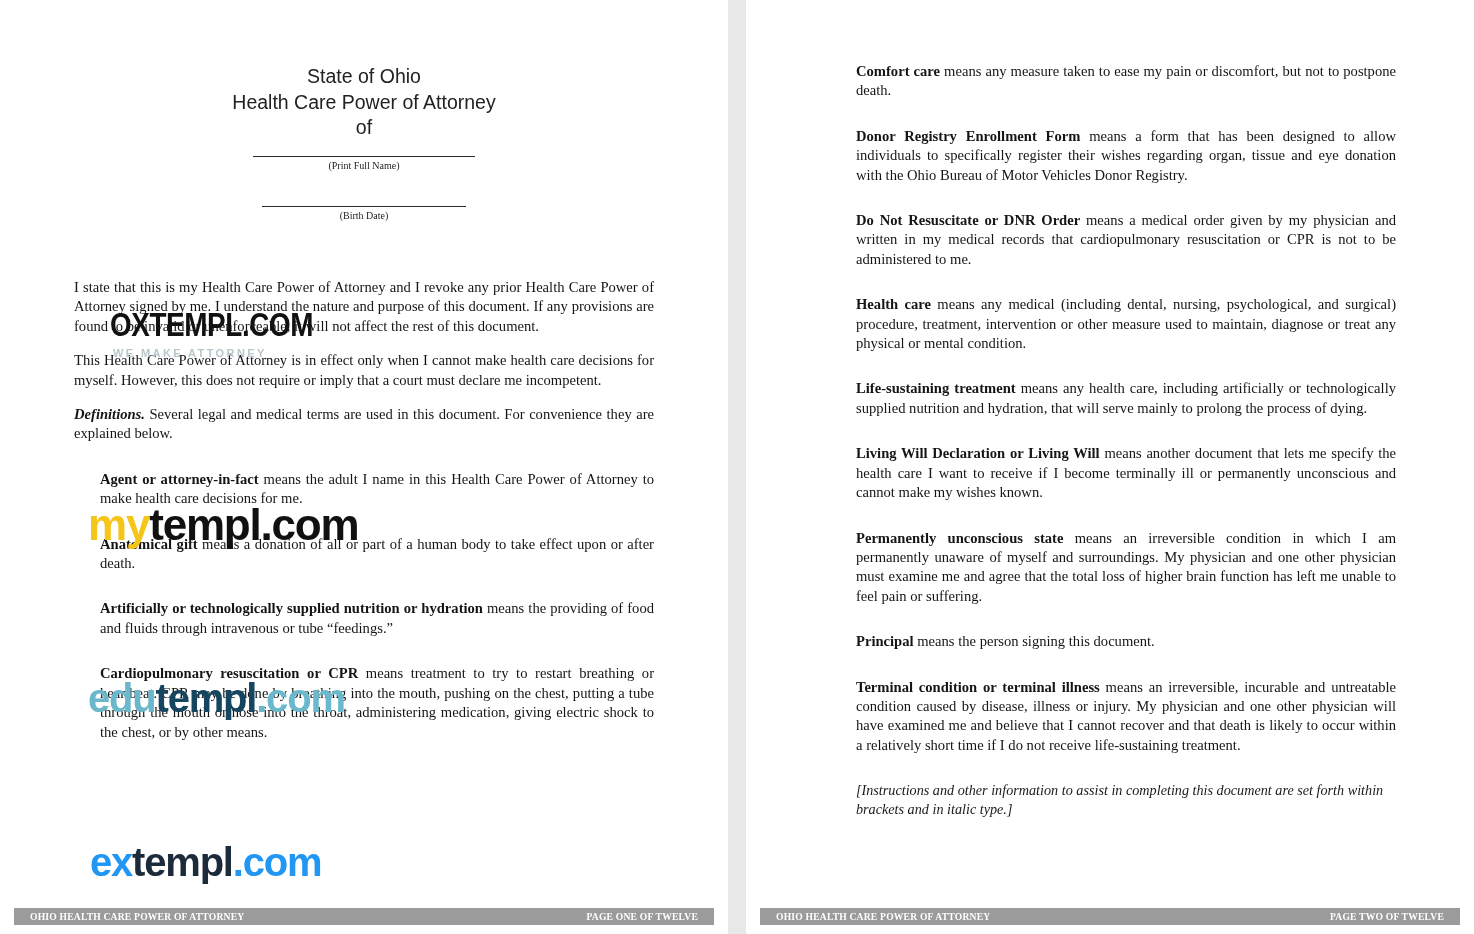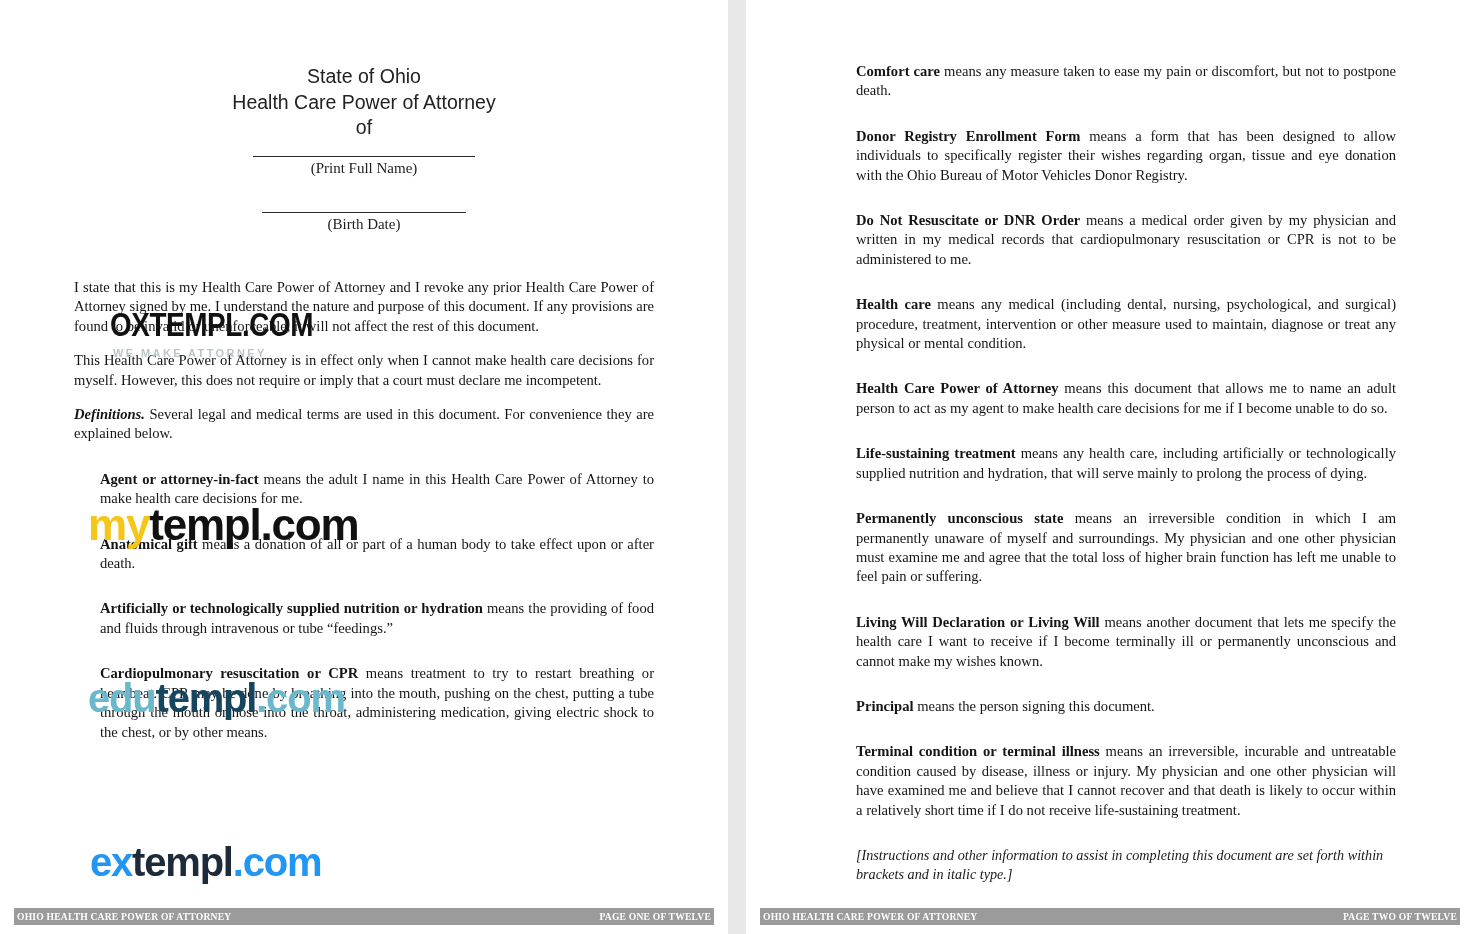--- a/index.html
+++ b/index.html
@@ -60,21 +60,21 @@
   }
   .fill-rule {
     border-bottom: 1.3px solid #2b2b2b;
     height: 1px;
     margin: 0 auto;
   }
   .fill-rule.a { width: 222px; margin-top: 14px; }
   .fill-rule.b { width: 204px; margin-top: 34px; }
   .fill-caption {
     font-family: "Liberation Serif", serif;
-    font-size: 15px;
+    font-size: 10px;
     margin-top: 3px;
     color: #1d1d1d;
   }
 
   
   .body-col {
     position: absolute;
     left: 74px;
     right: 74px;
     top: 278px;
@@ -109,21 +109,21 @@
     position: absolute;
     left: 14px;
     right: 14px;
     bottom: 9px;
     height: 17px;
     background: #9b9b9b;
     color: #ffffff;
     display: flex;
     align-items: center;
     justify-content: space-between;
-    padding: 0 3px;
+    padding: 0 16px;
     box-sizing: border-box;
     font-family: "Liberation Serif", serif;
     font-weight: bold;
     font-size: 9.6px;
     letter-spacing: 0.2px;
   }
   .footer-bar .f-right { text-align: left; }
 
   
   .wm {
@@ -246,27 +246,26 @@
       <div class="body-col-right">
 
         <p class="para just gap-lg"><b>Comfort care</b><b></b><span> means any measure taken to ease my pain or discomfort, but not to postpone death.</span></p>
 
         <p class="para just gap-lg"><b>Donor Registry Enrollment Form</b><b></b><span> means a form that has been designed to allow individuals to specifically register their wishes regarding organ, tissue and eye donation with the Ohio Bureau of Motor Vehicles Donor Registry.</span></p>
 
         <p class="para just gap-lg"><b>Do Not Resuscitate</b><b> or DNR Order</b><span> means a medical order given by my physician and written in my medical records that cardiopulmonary resuscitation or CPR   is not to be administered to  me.</span></p>
 
         <p class="para just gap-lg"><b>Health care</b><b></b><span> means any medical (including dental, nursing, psychological, and surgical) procedure, treatment, intervention or other measure used to maintain, diagnose or treat any physical or mental  condition.</span></p>
 
-        <p class="para just gap-lg"><b>Health Care Power of Attorney</b><b></b><span> means this document that allows me to name an adult person to act as my agent to make health care decisions for me if I become unable to do so.</span></p>
 
         <p class="para just gap-lg"><b>Life-sustaining treatment</b><b></b><span> means any health care, including artificially  or technologically supplied nutrition and hydration, that will serve mainly to prolong the process of dying.</span></p>
 
+        <p class="para just gap-lg"><b>Living Will Declaration</b><b> or Living Will</b><span> means another document that lets  me specify the health care I want to receive if I become terminally ill or permanently unconscious and cannot make my wishes  known.</span></p>
+
         <p class="para just gap-lg"><b>Permanently unconscious state</b><b></b><span> means an irreversible condition in which I am permanently unaware of myself and surroundings. My physician and one other physician must examine me and agree that the total loss of higher brain function has left me unable to feel pain or  suffering.</span></p>
-
-        <p class="para just gap-lg"><b>Living Will Declaration</b><b> or Living Will</b><span> means another document that lets  me specify the health care I want to receive if I become terminally ill or permanently unconscious and cannot make my wishes  known.</span></p>
 
         <p class="para just gap-lg"><b>Principal</b><b></b><span> means the person signing this  document.</span></p>
 
         <p class="para just gap-lg"><b>Terminal condition</b><b> or terminal illness</b><span> means an irreversible, incurable   and untreatable condition caused by disease, illness or injury. My physician and one other physician will have examined me and believe that I cannot recover and that death is likely to occur within a relatively short time if I do not receive life-sustaining treatment.</span></p>
 
         <p class="italic-note">[Instructions and other information to assist in completing this document are set forth within brackets and in italic  type.]</p>
 
       </div>
 
       <div class="footer-bar">

